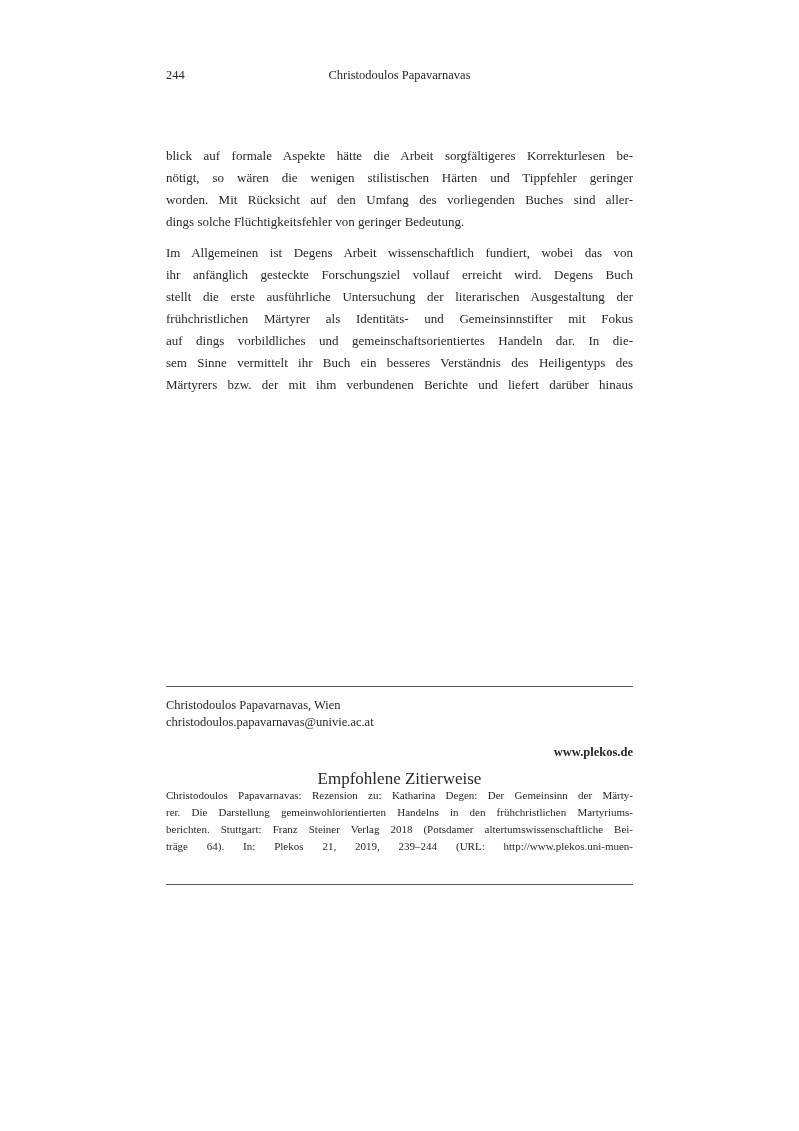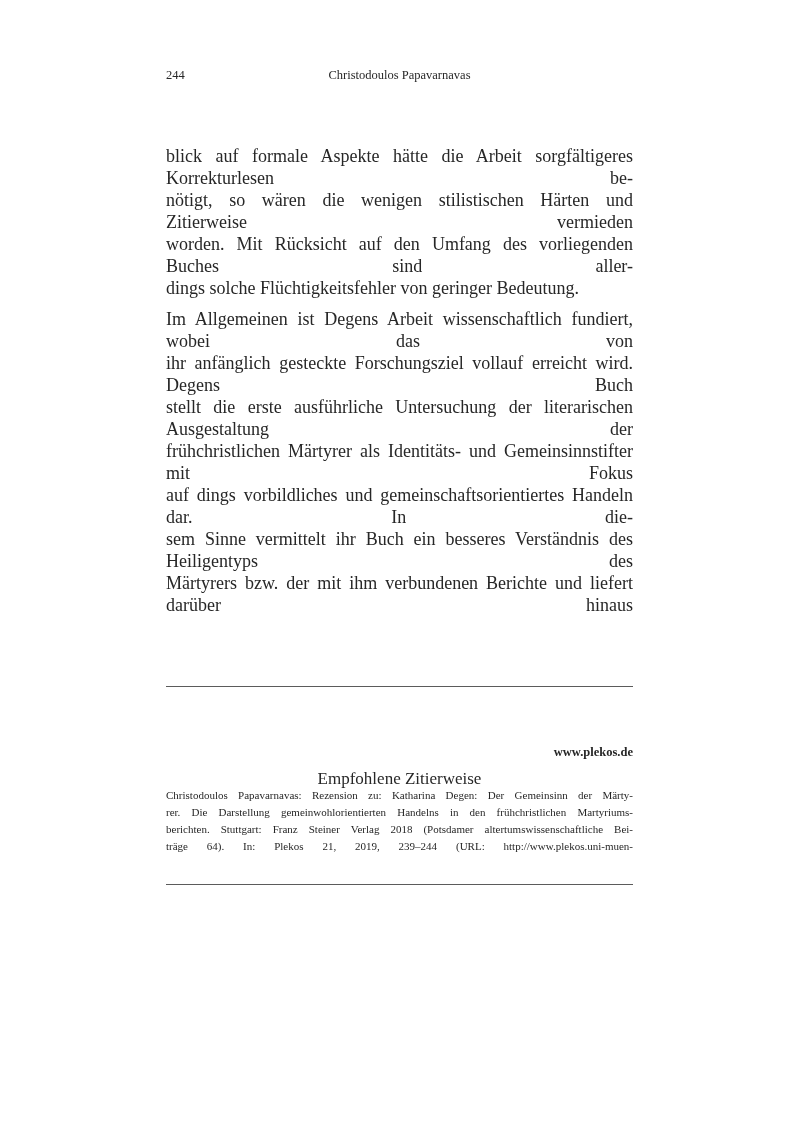--- a/index.html
+++ b/index.html
@@ -32,21 +32,21 @@
     position: absolute;
     left: 0;
     top: 0;
   }
   .running-title {
     text-align: center;
   }
   
   .bodytext {
     top: 145px;
-    font-size: 18px;
+    font-size: 13px;
     line-height: 22px;
   }
   .paragraph {
     margin: 0 0 9px 0;
   }
   .line {
     text-align: justify;
     text-align-last: justify;
   }
   .line.last {
@@ -87,37 +87,41 @@
 <div class="page">
 
   <div class="col header-row">
     <span class="page-number">244</span>
     <div class="running-title">Christodoulos Papavarnavas</div>
   </div>
 
   <div class="col bodytext">
     <div class="paragraph">
         <div class="line">blick auf formale Aspekte hätte die Arbeit sorgfältigeres Korrekturlesen be-</div>
-        <div class="line">nötigt, so wären die wenigen stilistischen Härten und Zitierweise vermieden</div>
+        <div class="line">nötigt, so wären die wenigen stilistischen Härten und Tippfehler geringer</div>
         <div class="line">worden. Mit Rücksicht auf den Umfang des vorliegenden Buches sind aller-</div>
         <div class="line last">dings solche Flüchtigkeitsfehler von geringer Bedeutung.</div>
       </div>
     <div class="paragraph">
         <div class="line">Im Allgemeinen ist Degens Arbeit wissenschaftlich fundiert, wobei das von</div>
         <div class="line">ihr anfänglich gesteckte Forschungsziel vollauf erreicht wird. Degens Buch</div>
         <div class="line">stellt die erste ausführliche Untersuchung der literarischen Ausgestaltung der</div>
         <div class="line">frühchristlichen Märtyrer als Identitäts- und Gemeinsinnstifter mit Fokus</div>
         <div class="line">auf dings vorbildliches und gemeinschaftsorientiertes Handeln dar. In die-</div>
         <div class="line">sem Sinne vermittelt ihr Buch ein besseres Verständnis des Heiligentyps des</div>
         <div class="line">Märtyrers bzw. der mit ihm verbundenen Berichte und liefert darüber hinaus</div>
       </div>
   </div>
 
   <div class="col rule rule-top"></div>
 
+  <div class="col contact">
+    <div>Christodoulos Papavarnavas, Wien</div>
+    <div>christodoulos.papavarnavas@univie.ac.at</div>
+  </div>
 
   <div class="col plekos">www.plekos.de</div>
 
   <div class="col zitier">Empfohlene Zitierweise</div>
 
   <div class="col citation">
       <div class="line">Christodoulos Papavarnavas: Rezension zu: Katharina Degen: Der Gemeinsinn der Märty-</div>
       <div class="line">rer. Die Darstellung gemeinwohlorientierten Handelns in den frühchristlichen Martyriums-</div>
       <div class="line">berichten. Stuttgart: Franz Steiner Verlag 2018 (Potsdamer altertumswissenschaftliche Bei-</div>
       <div class="line">träge 64). In: Plekos 21, 2019, 239–244 (URL: http://www.plekos.uni-muen-</div>

